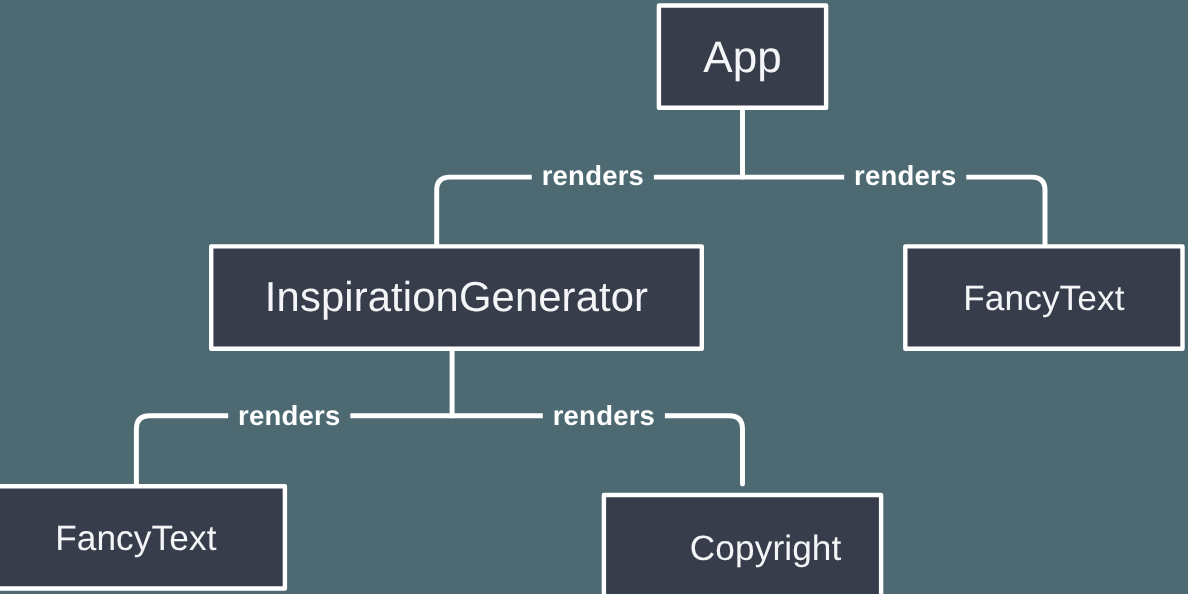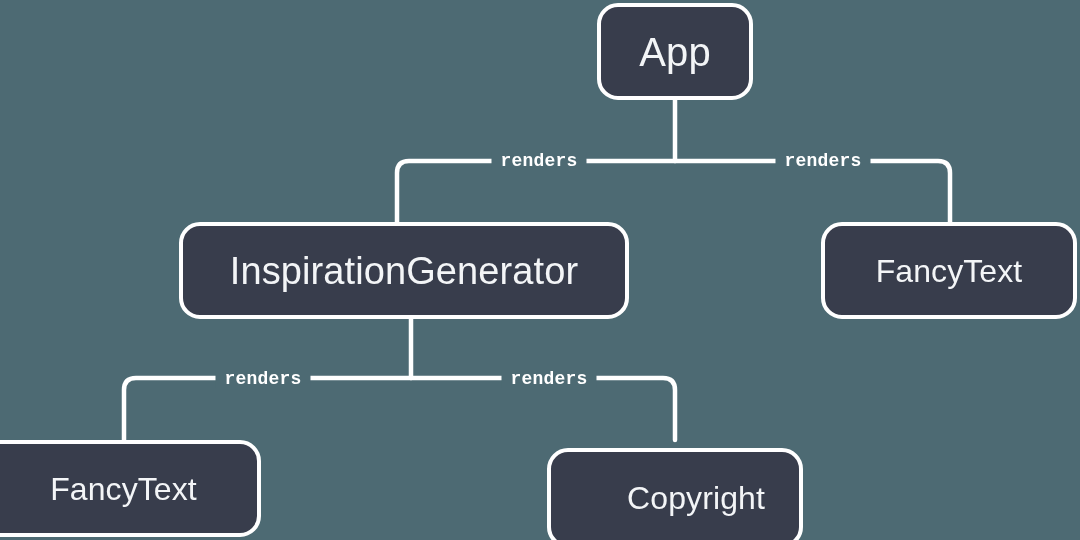--- a/index.html
+++ b/index.html
@@ -23,51 +23,50 @@
     left: 0;
     top: 0;
     width: 1080px;
     height: 540px;
   }
   .node {
     position: absolute;
     box-sizing: border-box;
     background: #383d4c;
     border: 4px solid #ffffff;
-    border-radius: 21px;
+    border-radius: 2px;
     display: flex;
     align-items: center;
     justify-content: center;
     z-index: 3;
   }
   .node-label {
     color: #f3f5f7;
     font-size: 32px;
     font-weight: 400;
     letter-spacing: 0.1px;
     white-space: nowrap;
     line-height: 1;
   }
   .edge-label {
     position: absolute;
     z-index: 4;
     color: #ffffff;
-    font-size: 18px;
+    font-size: 25px;
     font-weight: 700;
     letter-spacing: 0.2px;
     white-space: nowrap;
     line-height: 1;
     transform: translate(-50%, -50%);
     background: #4d6a73;
     padding: 0 9px;
-    font-family: Liberation Mono, monospace;
   }
   
   #node-app        { left: 597px;  top: 3px;   width: 156px; height: 97px; }
-  #node-inspgen    { left: 179px;  top: 222px; width: 450px; height: 97px; }
+  #node-inspgen    { left: 190px;  top: 222px; width: 450px; height: 97px; }
   #node-fancy-right{ left: 821px;  top: 222px; width: 256px; height: 97px; }
   #node-fancy-left { left: -14px;  top: 440px; width: 275px; height: 97px; border-top-left-radius: 14px; border-bottom-left-radius: 14px; }
   #node-copyright  { left: 547px;  top: 448px; width: 256px; height: 100px; padding-left: 42px; }
   #node-app .node-label       { font-size: 40px; }
   #node-inspgen .node-label   { font-size: 38px; }
 </style>
 </head>
 <body>
 
 <div id="diagram">

